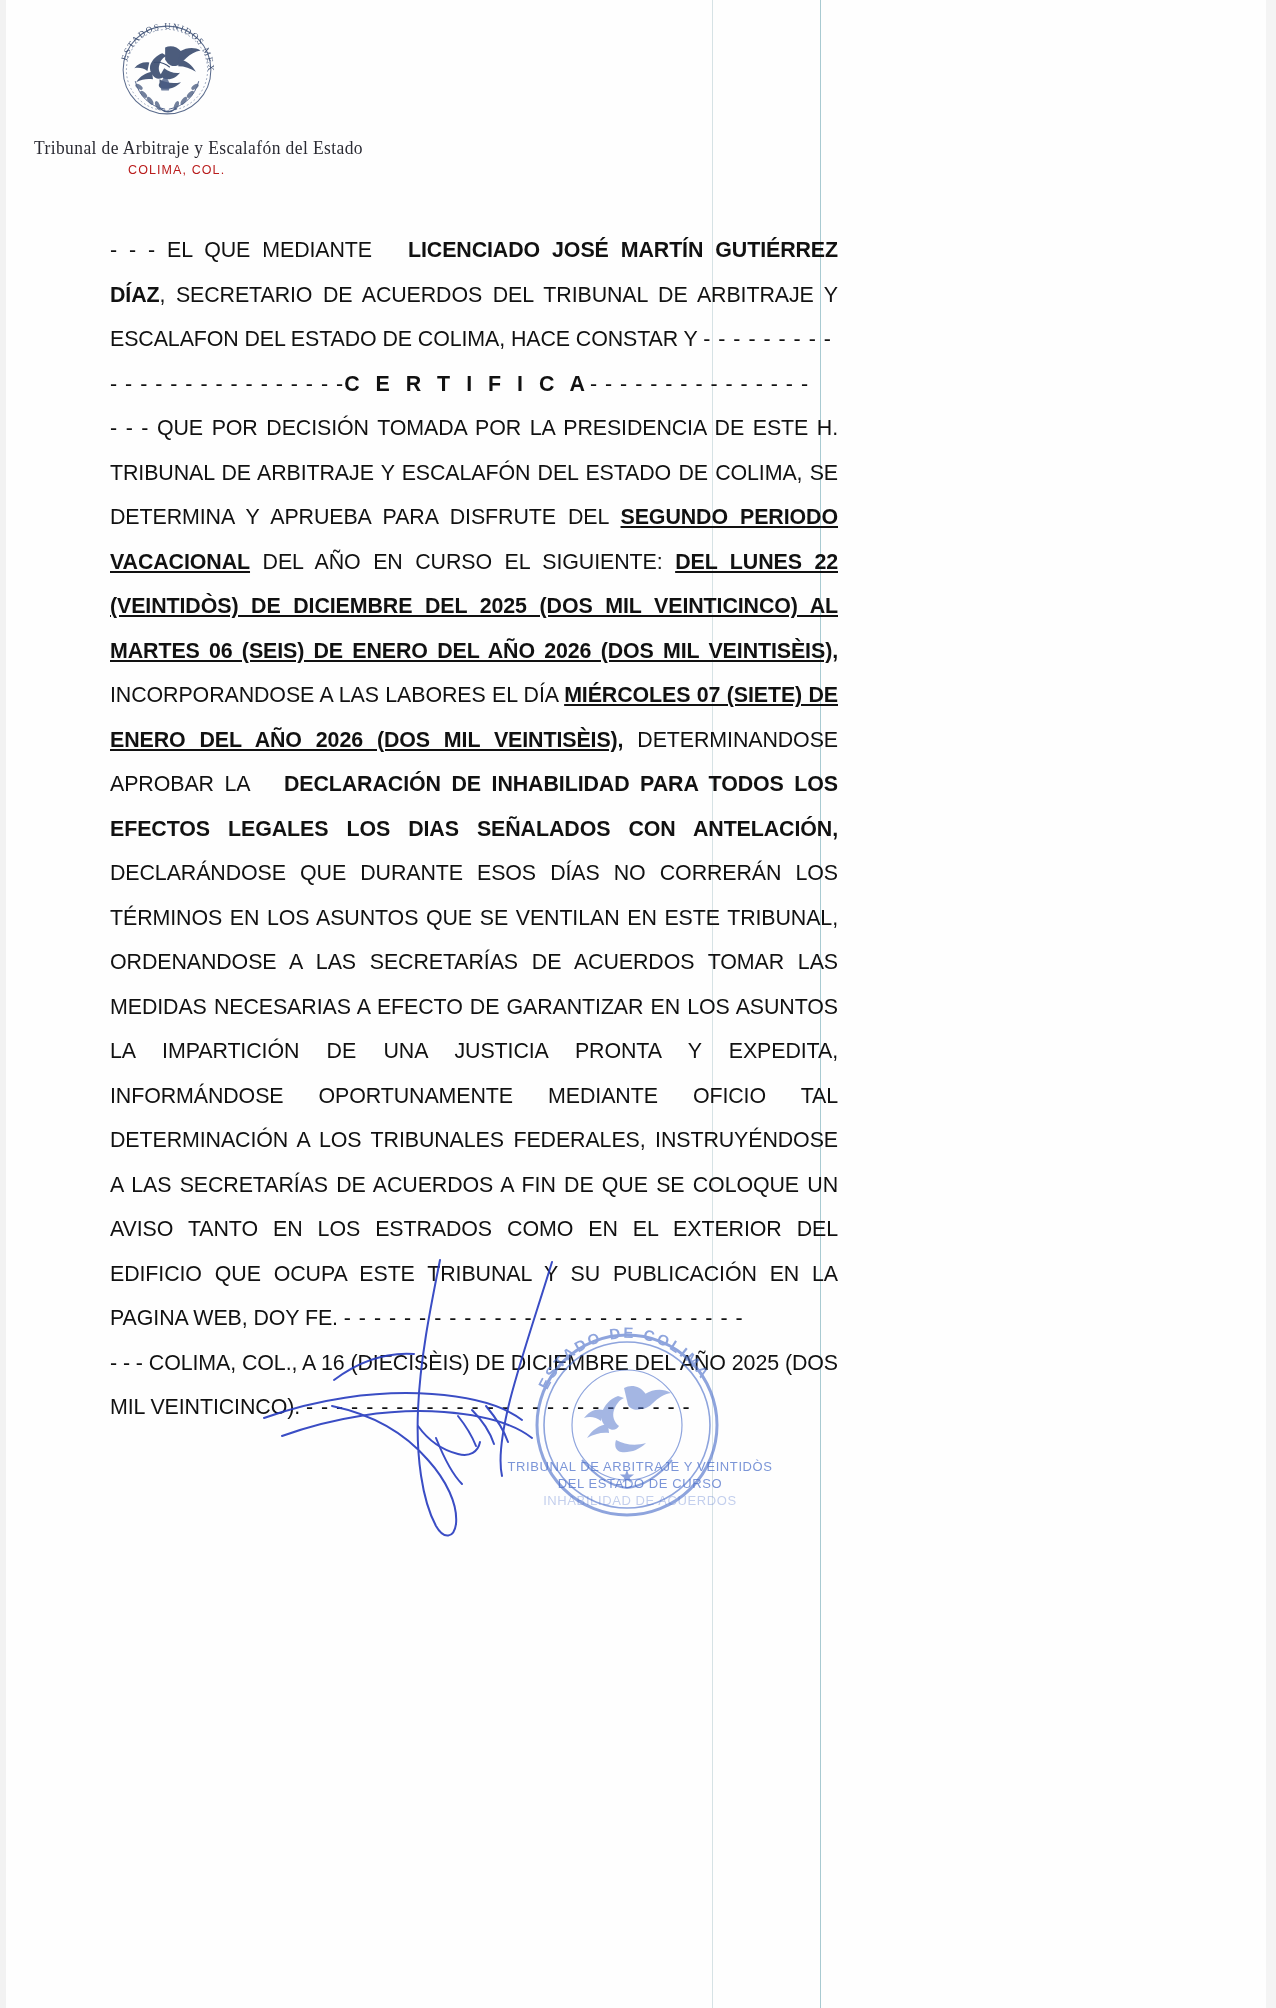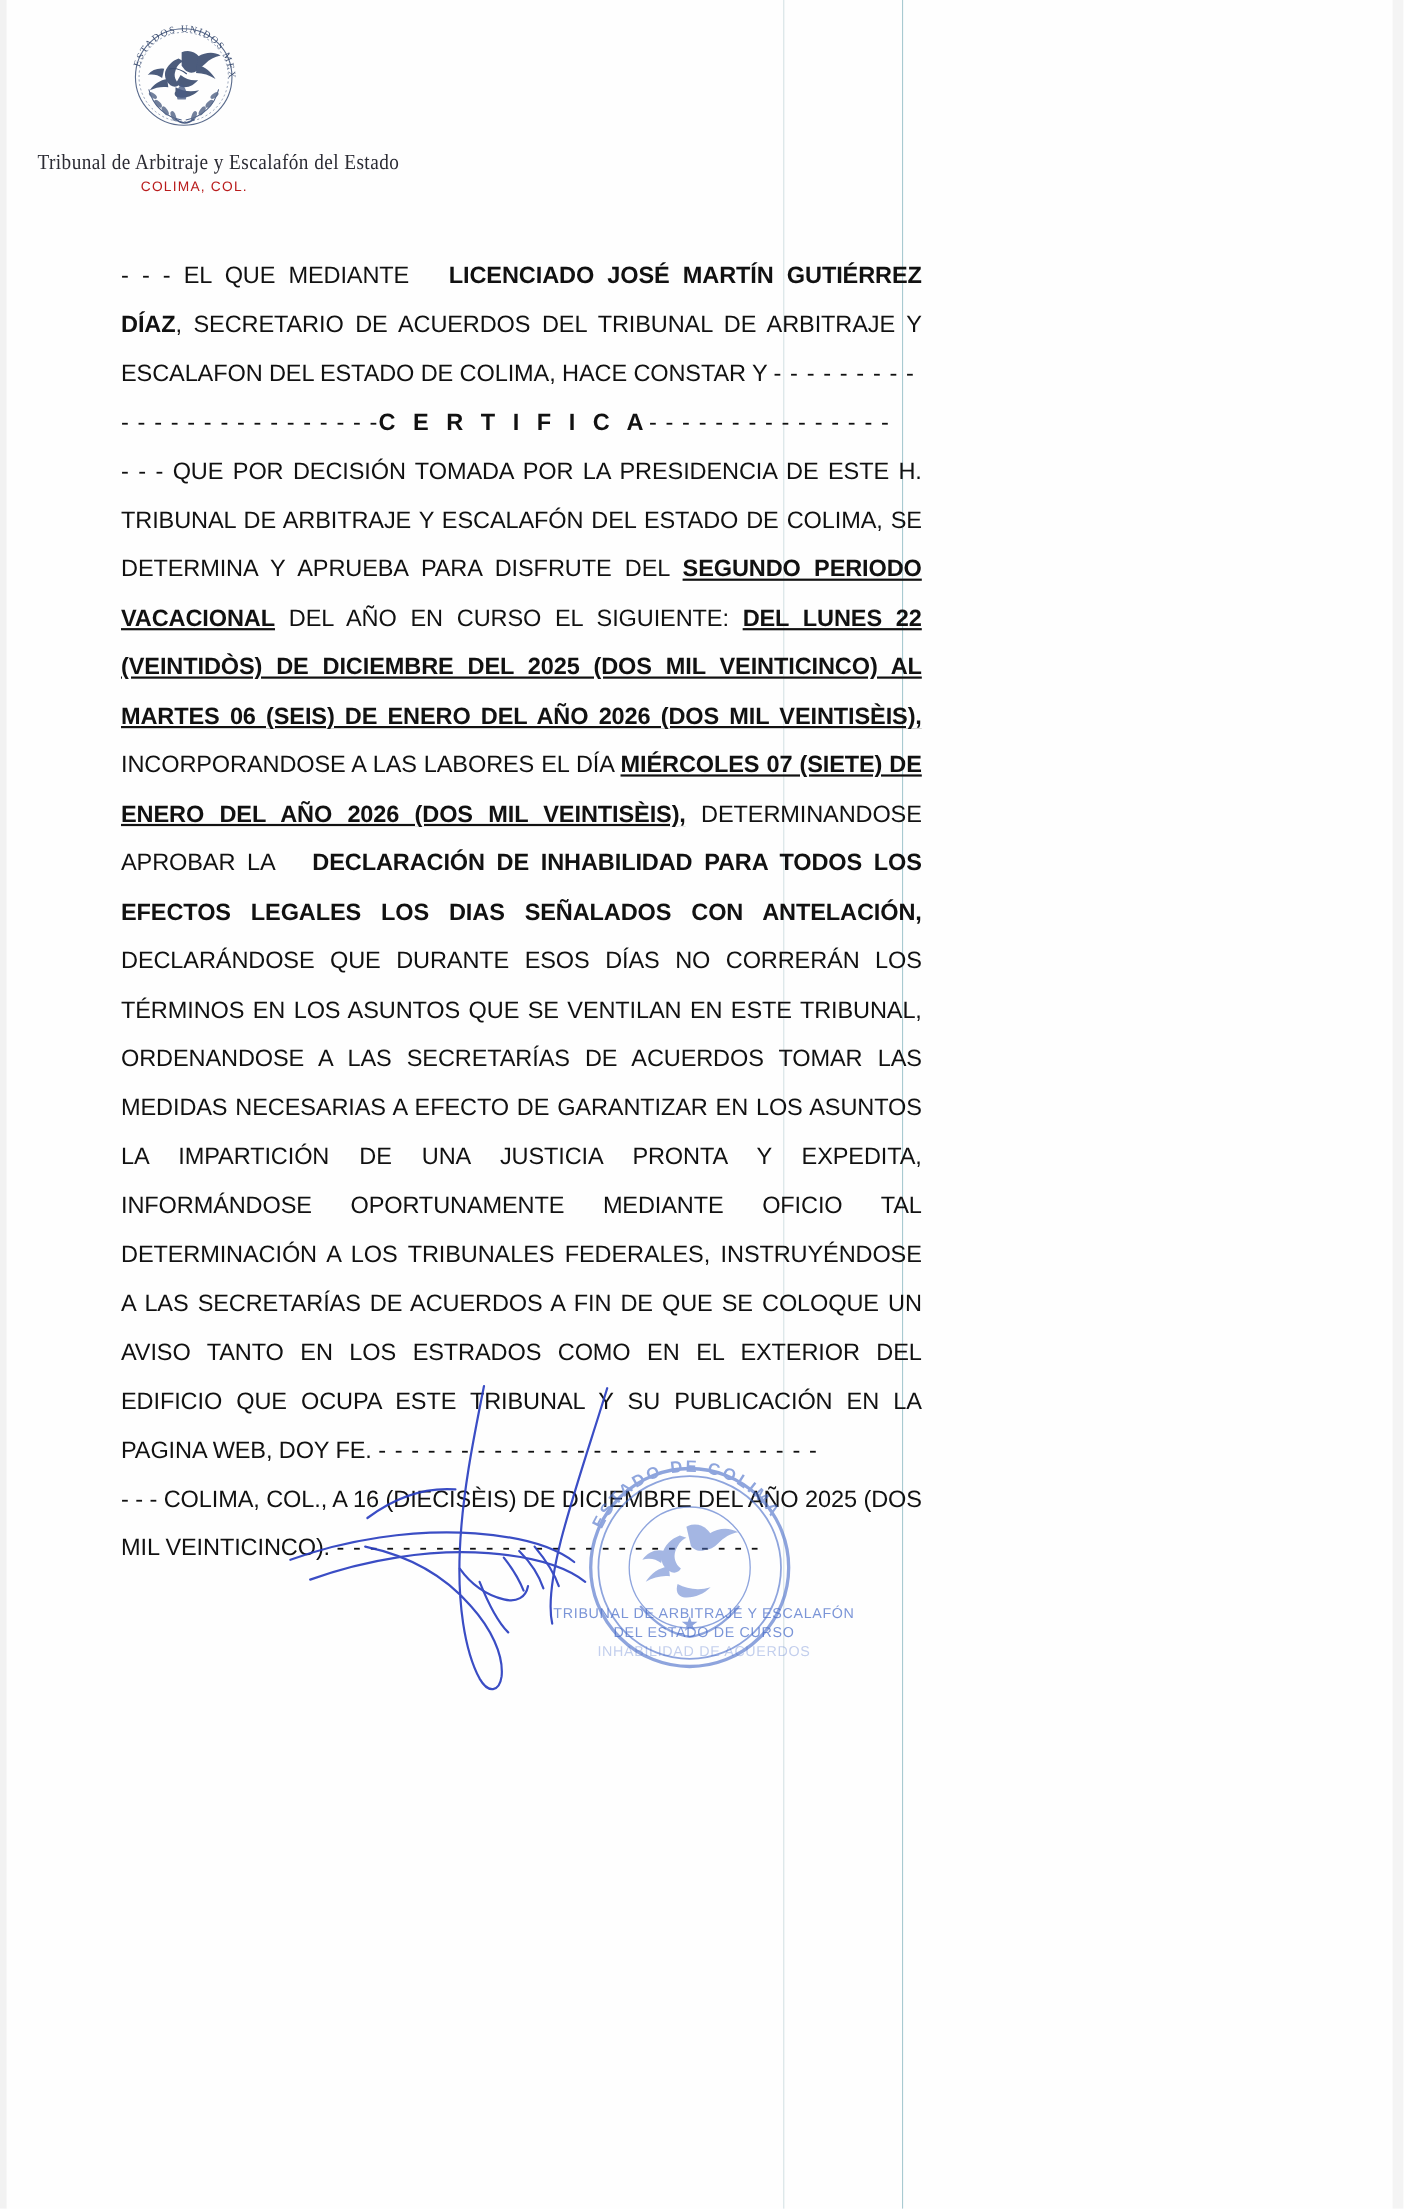--- a/index.html
+++ b/index.html
@@ -188,18 +188,18 @@
           <path d="M96 114 c-9 1 -16 6 -21 14 c7 -4 15 -6 22 -5 z"></path>
           <path d="M104 130 c9 5 20 6 30 3 c-7 7 -16 10 -25 9 c-5 -1 -7 -6 -5 -12 z"></path>
         </g>
         <path d="M70 150 C85 168 100 176 115 178 C130 176 145 168 160 150" fill="none" stroke="#4a6ec9" stroke-width="2"></path>
         <text x="115" y="172" text-anchor="middle" font-family="'Liberation Sans', sans-serif" font-size="16" fill="#4a6ec9" font-weight="bold">★</text>
       </g>
     </svg>
   </div>
 
   <div class="stamp-text">
-    <div>TRIBUNAL DE ARBITRAJE Y ESCALAFÓN</div>
+    <div>TRIBUNAL DE ARBITRAJE Y VEINTIDÒS</div>
     <div>DEL ESTADO DE CURSO</div>
     <div>INHABILIDAD DE ACUERDOS</div>
   </div>
 
 </div>
 
 </body></html>

